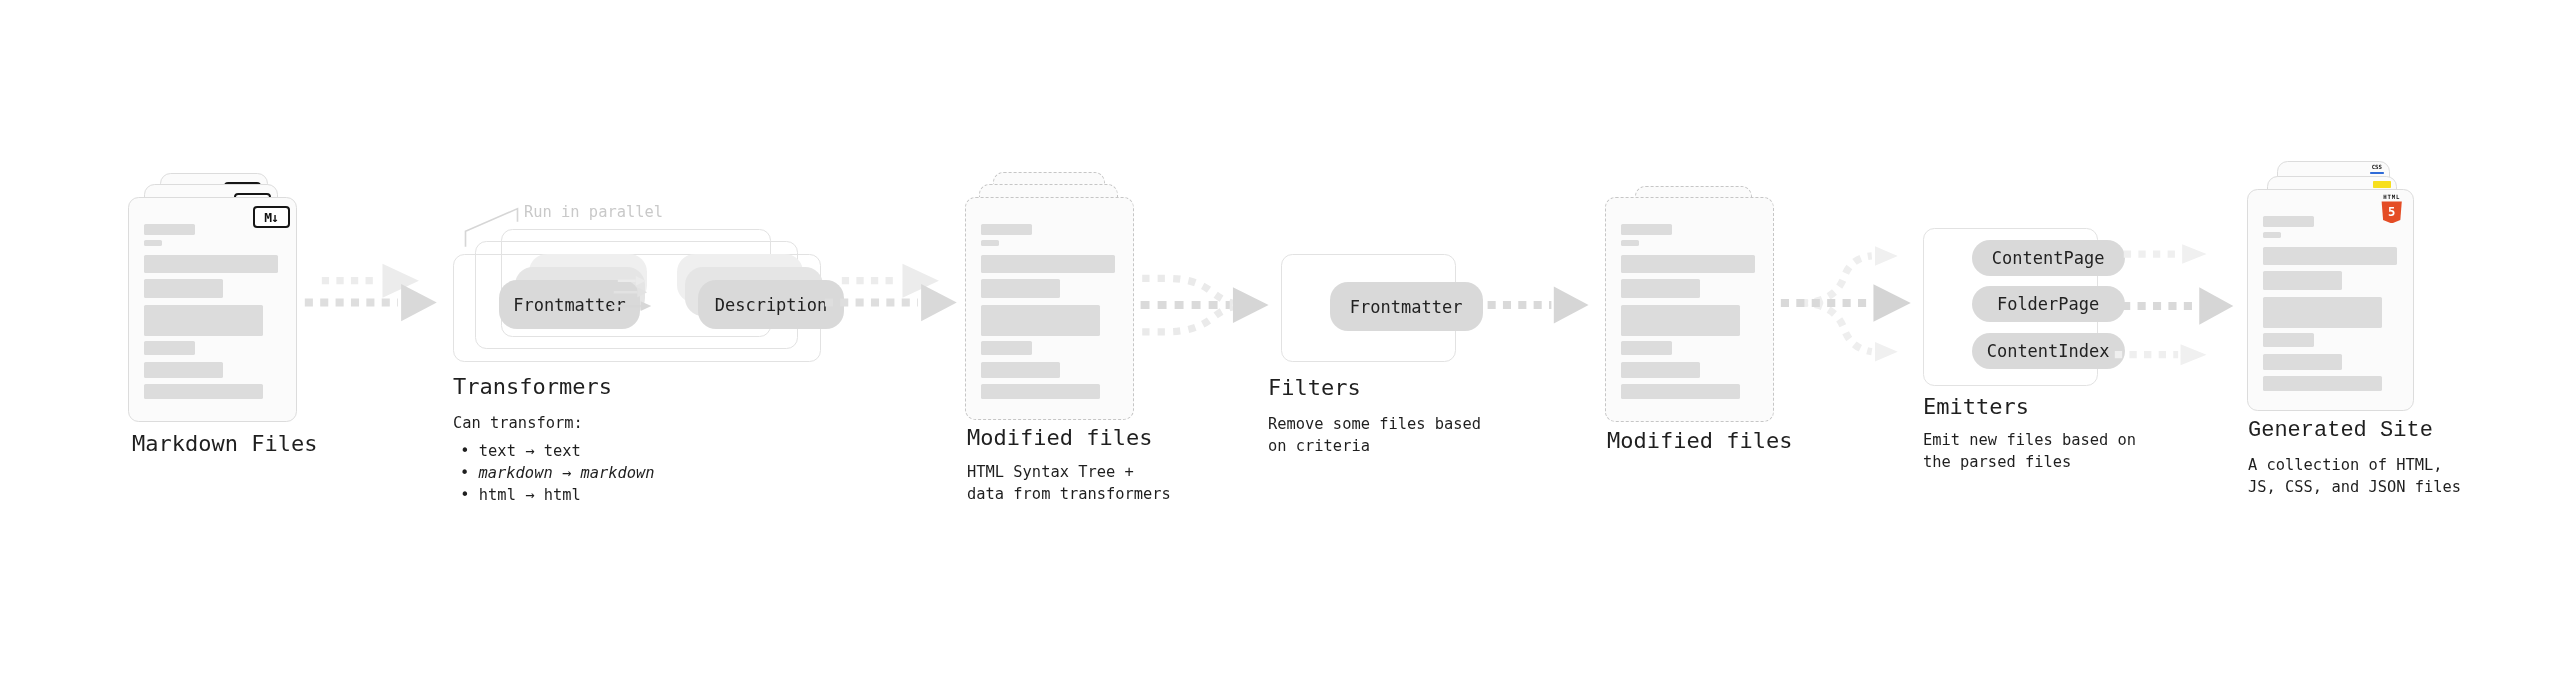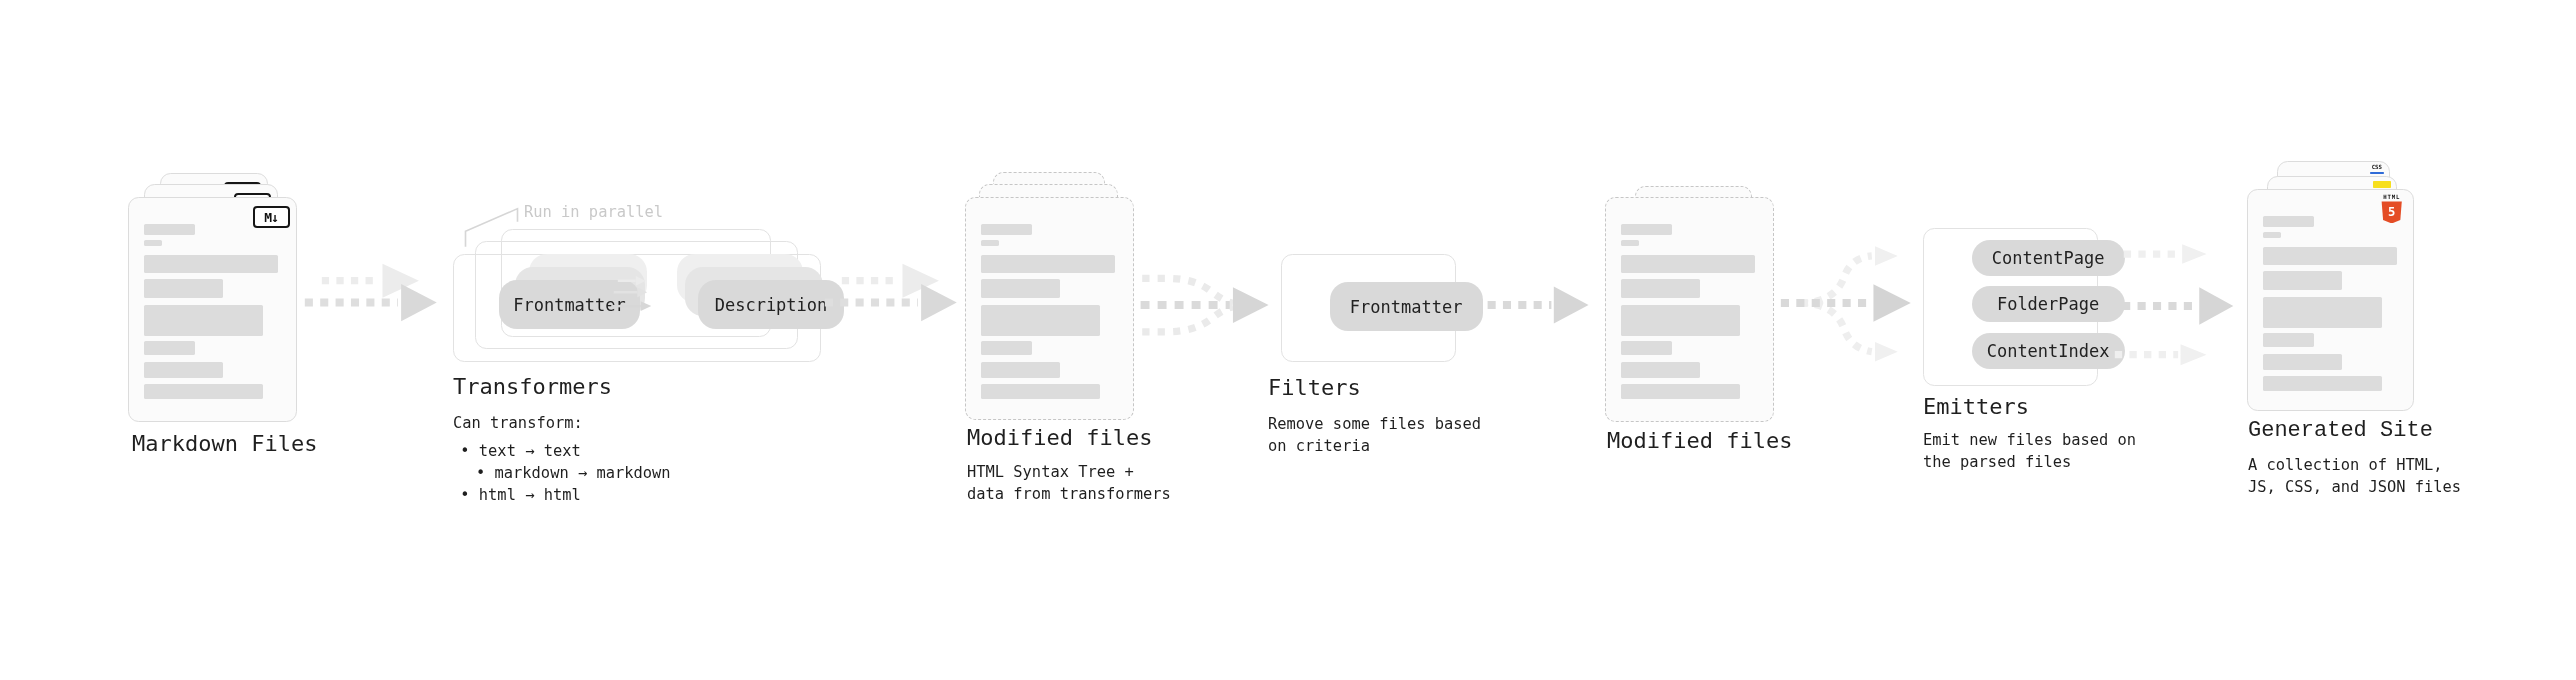--- a/index.html
+++ b/index.html
@@ -90,21 +90,21 @@
       <polygon points="34,1 46,7 34,13" fill="#ebebeb"></polygon>
     <line x1="7" y1="21" x2="36" y2="21" stroke="#e2e2e2" stroke-width="3"></line>
       <polygon points="36,15 48,21 36,27" fill="#e2e2e2"></polygon>
     <line x1="4" y1="38" x2="40" y2="38" stroke="#d7d7d7" stroke-width="3"></line>
       <polygon points="40,32 53,38 40,44" fill="#d7d7d7"></polygon>
   </svg>
   <div class="label-block" style="left:453px;top:375px;">
     <div class="sec-title" style="margin-bottom:12.2px;">Transformers</div>
     <div class="sec-sub" style="margin-bottom:6px;">Can transform:</div>
     <div class="sec-sub" style="margin-left:7.3px;">• text → text</div>
-    <div class="sec-sub" style="margin-left:23px;">• markdown → markdown</div>
+    <div class="sec-sub" style="margin-left:7px;font-style:italic;">• markdown → markdown</div>
     <div class="sec-sub" style="margin-left:7.3px;">• html → html</div>
   </div>
 
   <svg class="abs" style="left:819px;top:258px;" width="146" height="68" viewBox="0 0 180 84">
     <line x1="28" y1="28" x2="100" y2="28" stroke="#ececec" stroke-width="9" stroke-dasharray="9 9"></line>
     <polygon points="103,7 148,28 103,49" fill="#ececec"></polygon>
     <line x1="7" y1="55" x2="122" y2="55" stroke="#dedede" stroke-width="10" stroke-dasharray="10 9"></line>
     <polygon points="126,32 170,55 126,78" fill="#d9d9d9"></polygon>
   </svg>
 

